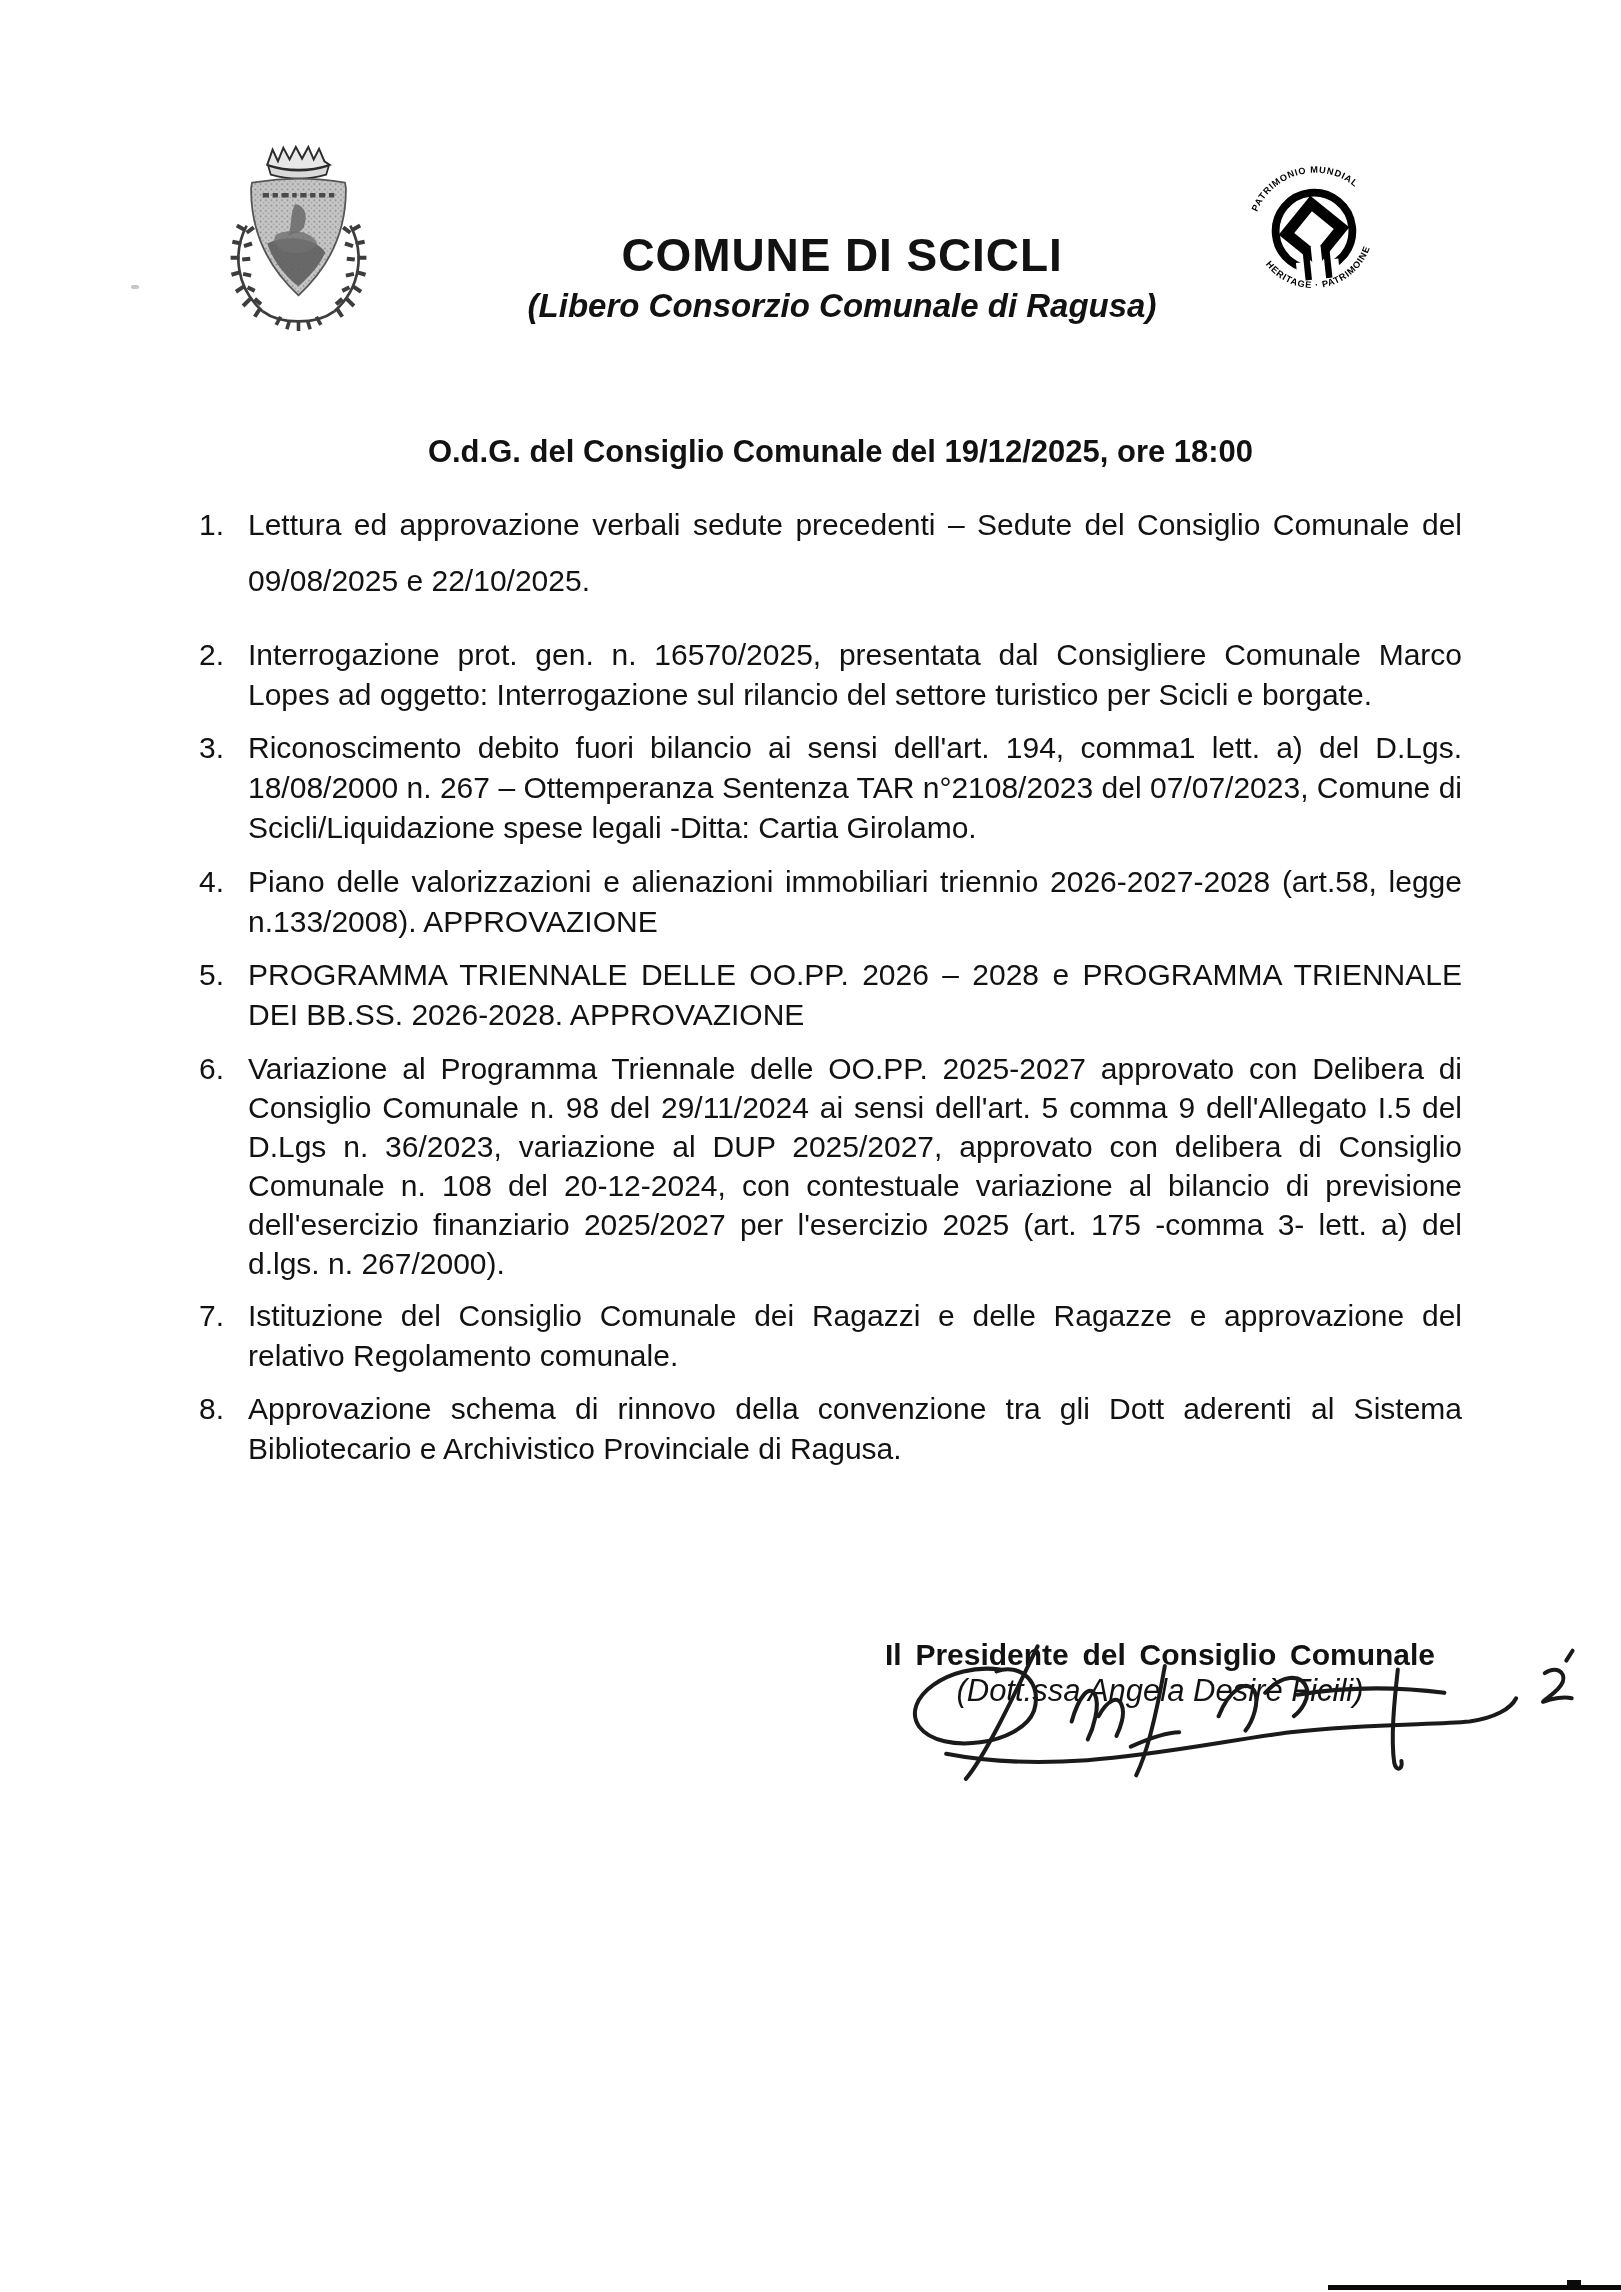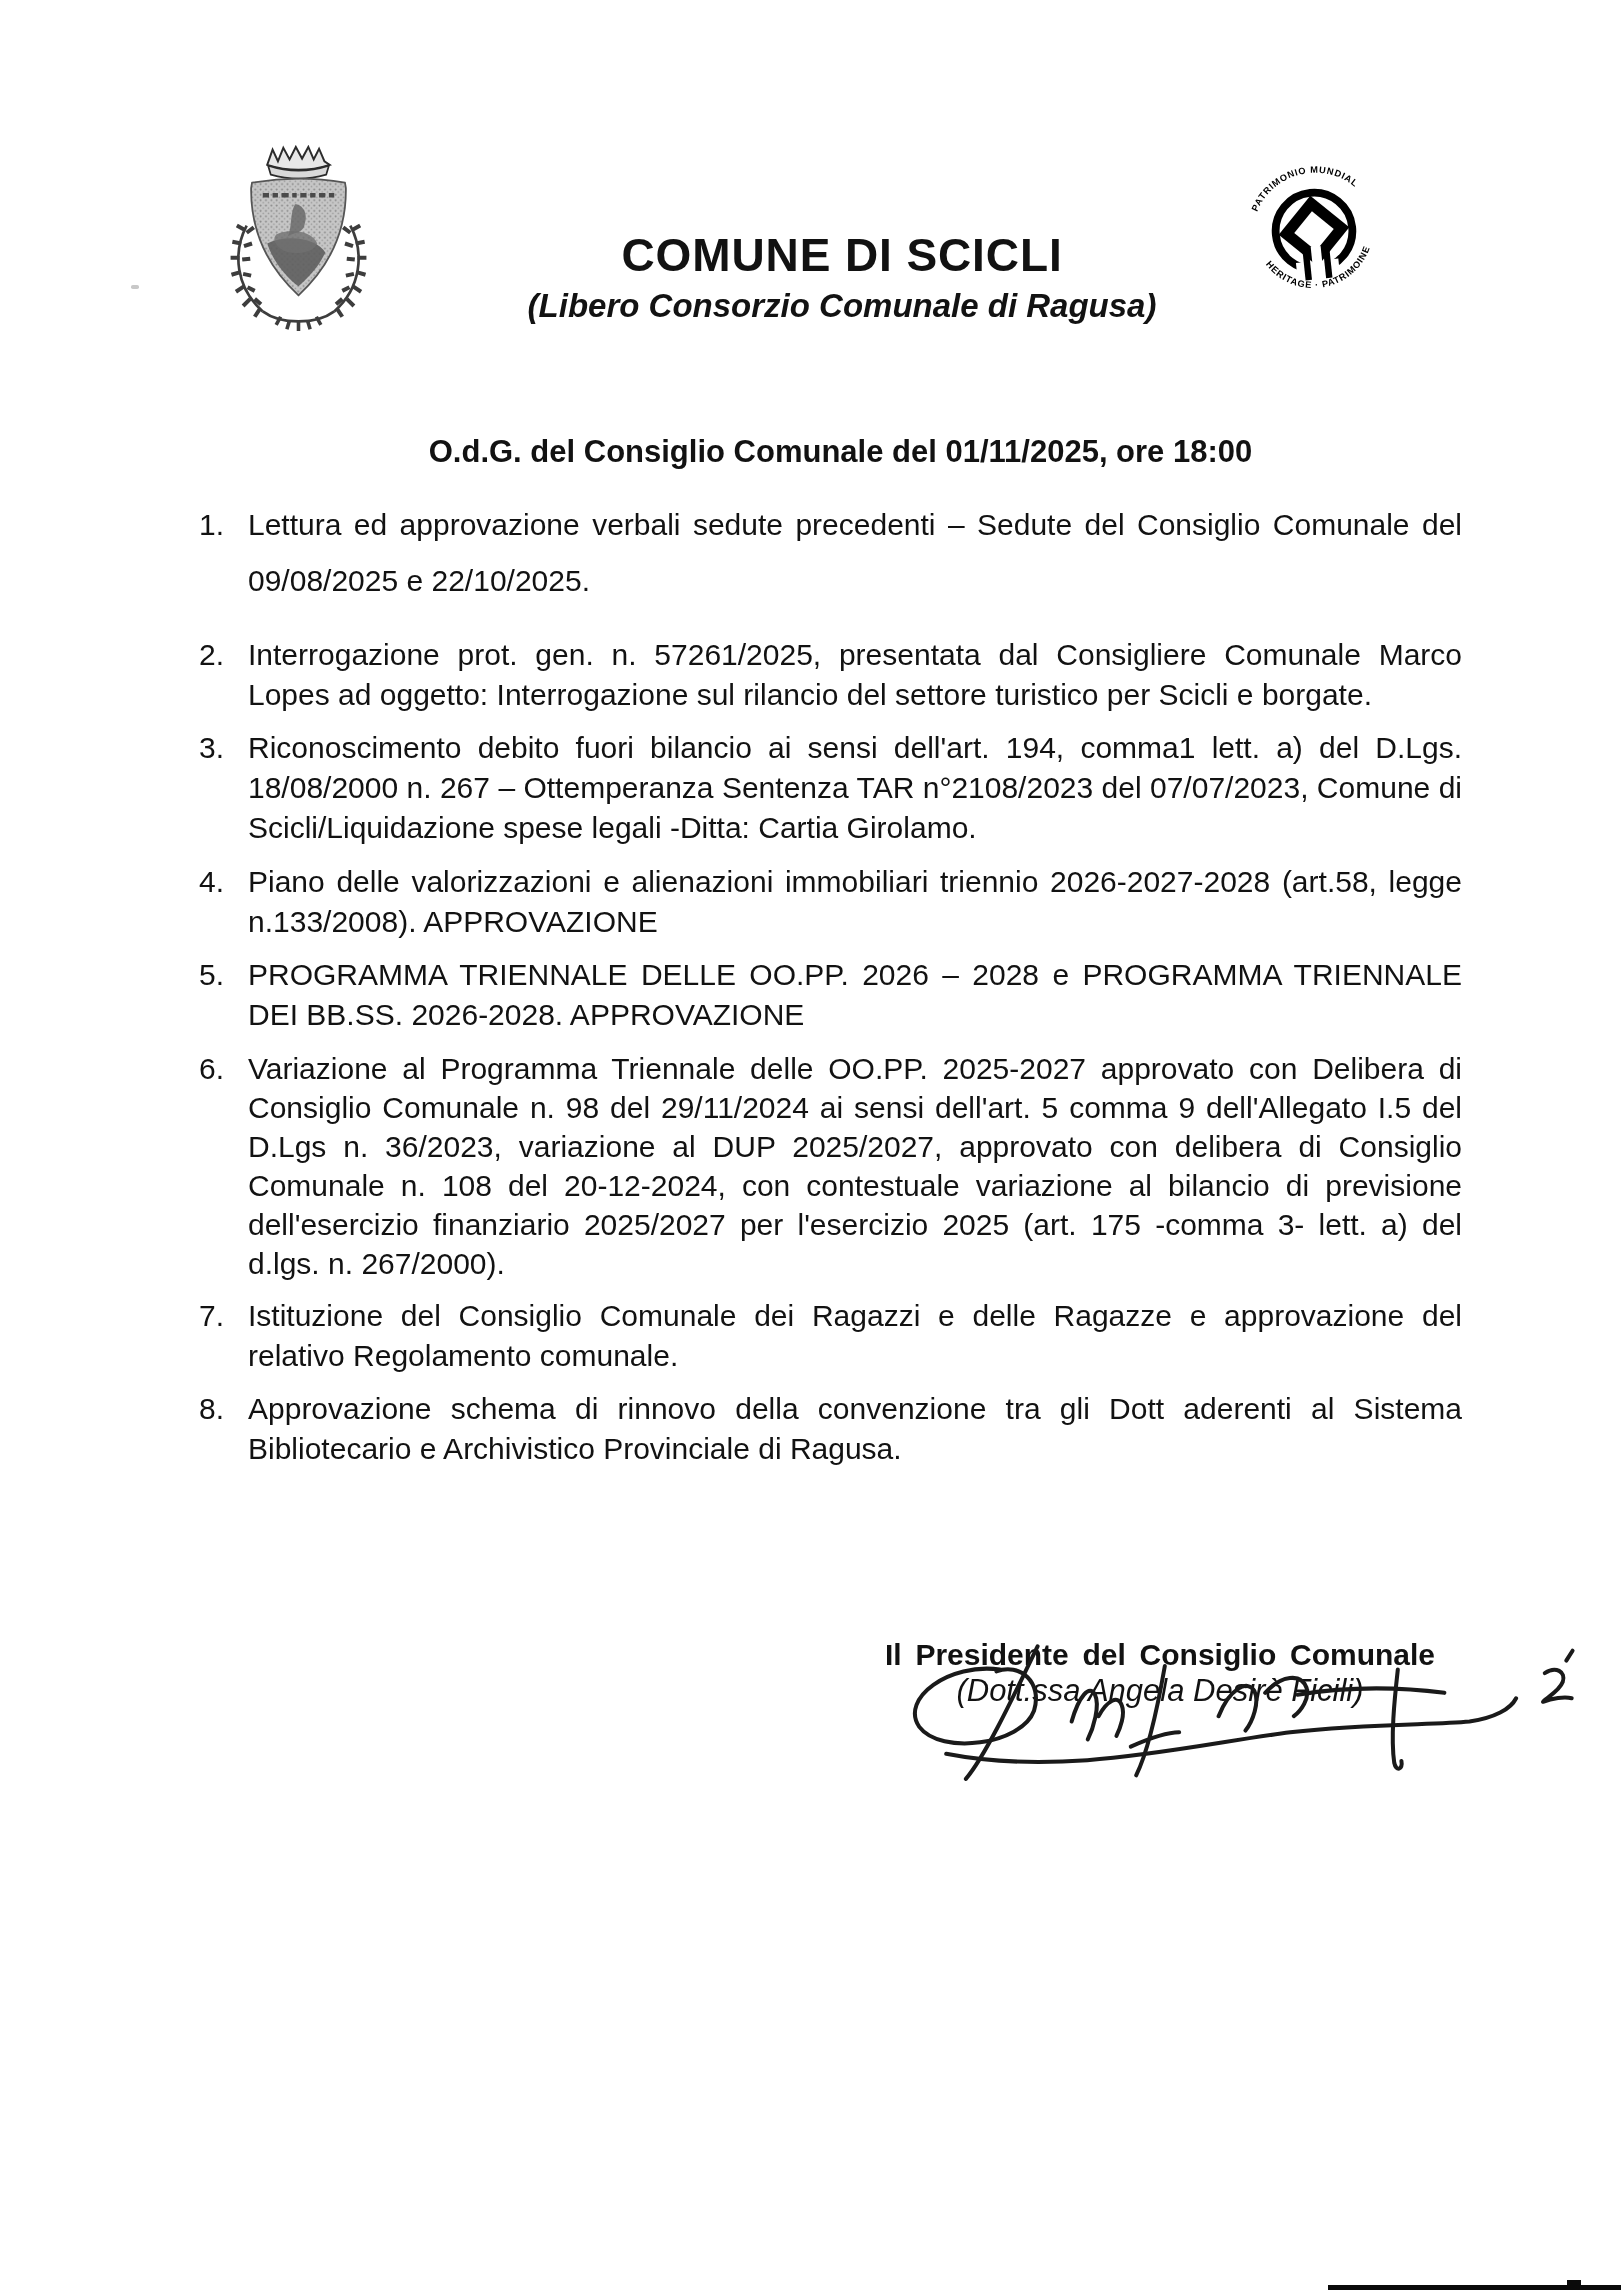--- a/index.html
+++ b/index.html
@@ -95,30 +95,30 @@
       <polygon points="93,122 107,122 107,172 93,172" fill="#fff"></polygon>
       <rect x="81" y="128" width="9" height="40" fill="#000"></rect>
       <rect x="110" y="128" width="9" height="40" fill="#000"></rect>
     </g>
     <g transform="rotate(-14 100 100)" font-family="Liberation Sans, sans-serif" font-size="13" letter-spacing="1.2" fill="#000" font-weight="bold">
       <text><textPath href="#arcTop" startOffset="50%" text-anchor="middle">PATRIMONIO MUNDIAL</textPath></text>
       <text><textPath href="#arcBot" startOffset="50%" text-anchor="middle">WORLD HERITAGE · PATRIMOINE MONDIAL</textPath></text>
     </g>
   </svg>
 
-  <div class="odg">O.d.G. del Consiglio Comunale del 01/11/2025, ore 18:00</div>
+  <div class="odg">O.d.G. del Consiglio Comunale del 19/12/2025, ore 18:00</div>
 
   <div class="list">
     <div class="item i1">
       <span class="num">1.</span>
       <span>Lettura ed approvazione verbali sedute precedenti – Sedute del Consiglio Comunale del 09/08/2025 e 22/10/2025.</span>
     </div>
     <div class="item">
       <span class="num">2.</span>
-      <span>Interrogazione prot. gen. n. 57261/2025, presentata dal Consigliere Comunale Marco Lopes ad oggetto: Interrogazione sul rilancio del settore turistico per Scicli e borgate.</span>
+      <span>Interrogazione prot. gen. n. 16570/2025, presentata dal Consigliere Comunale Marco Lopes ad oggetto: Interrogazione sul rilancio del settore turistico per Scicli e borgate.</span>
     </div>
     <div class="item">
       <span class="num">3.</span>
       <span>Riconoscimento debito fuori bilancio ai sensi dell'art. 194, comma1 lett. a) del D.Lgs. 18/08/2000 n. 267 – Ottemperanza Sentenza TAR n°2108/2023 del 07/07/2023, Comune di Scicli/Liquidazione spese legali -Ditta: Cartia Girolamo.</span>
     </div>
     <div class="item">
       <span class="num">4.</span>
       <span>Piano delle valorizzazioni e alienazioni immobiliari triennio 2026-2027-2028 (art.58, legge n.133/2008). APPROVAZIONE</span>
     </div>
     <div class="item">

